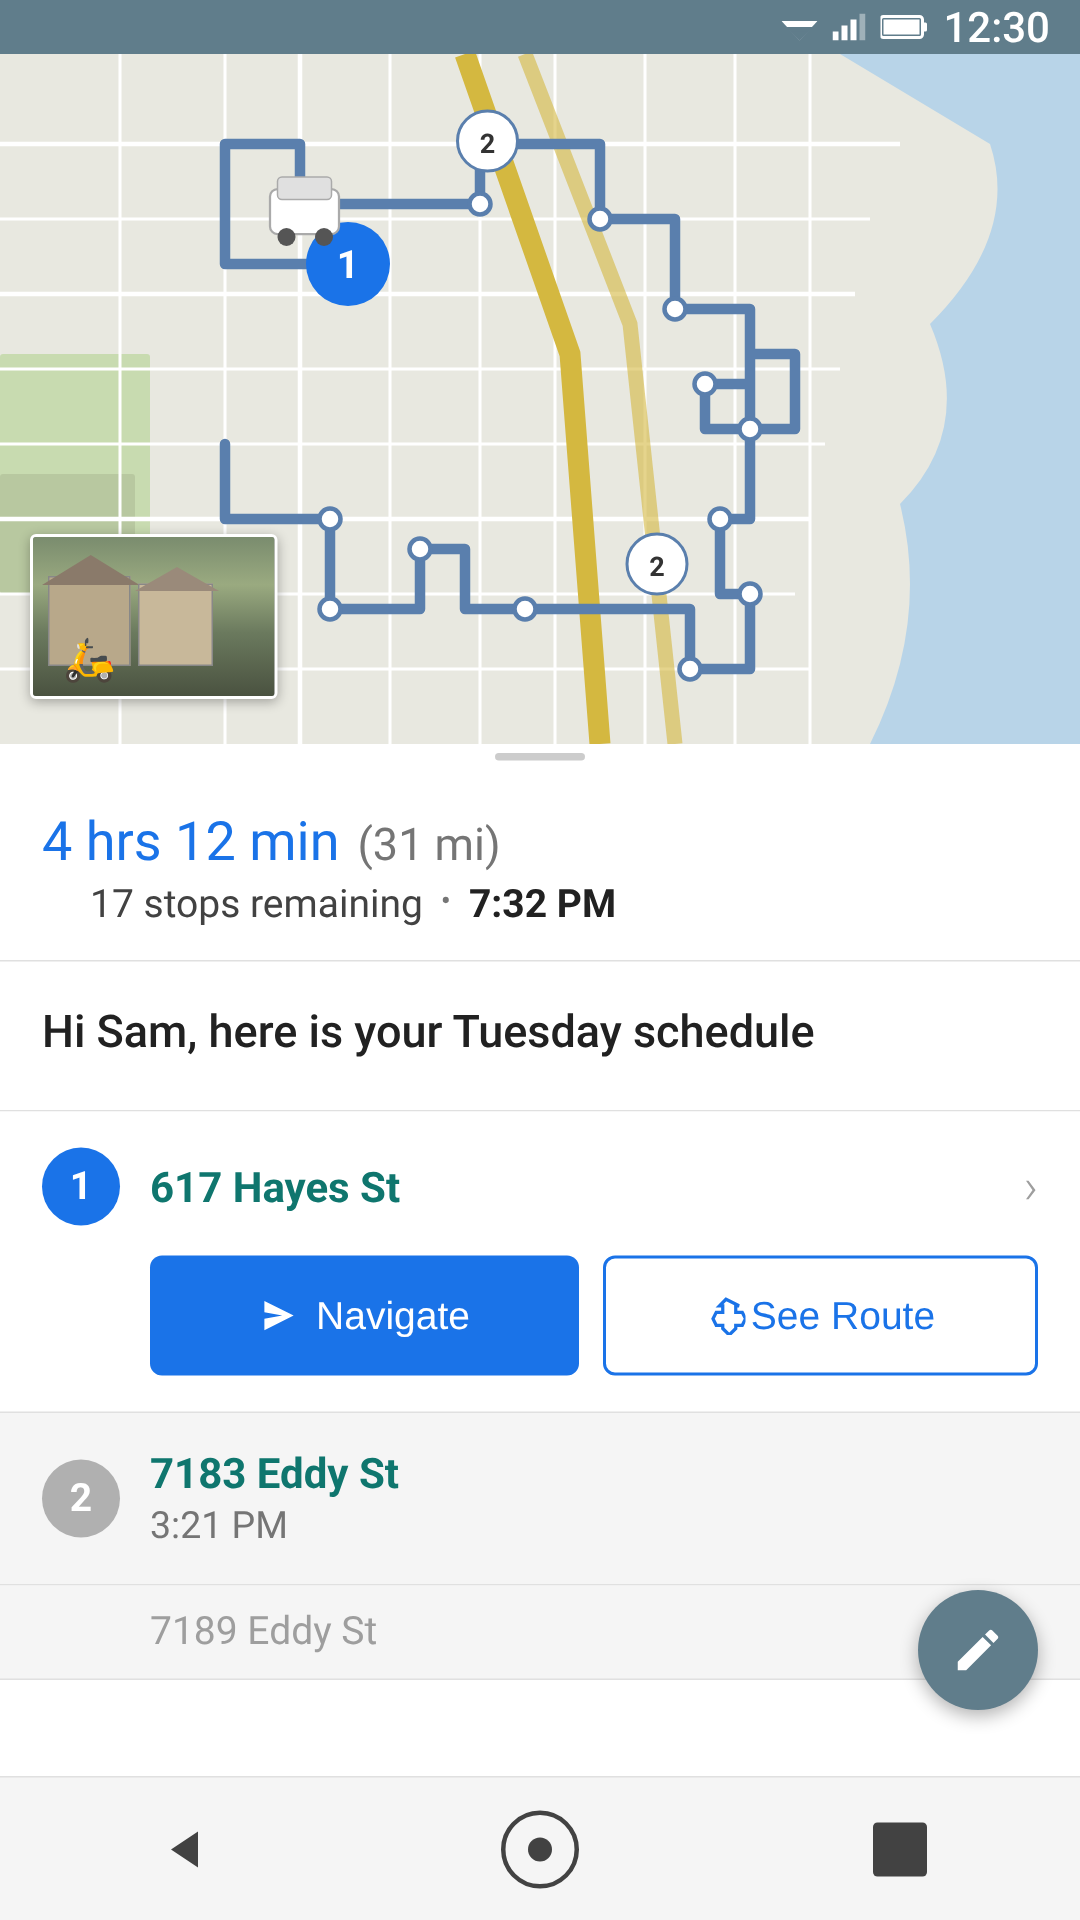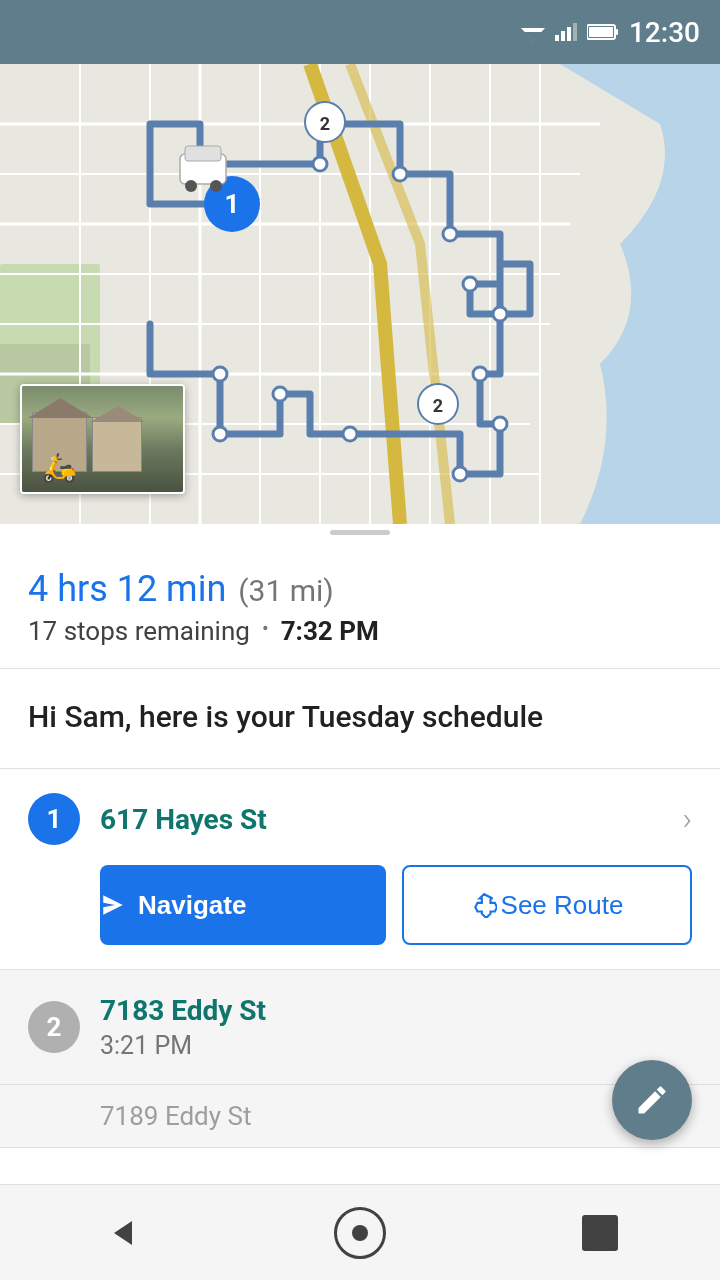--- a/index.html
+++ b/index.html
@@ -8,21 +8,21 @@
       width: 720px;
       min-height: 1280px;
       font-family: 'Roboto', Arial, sans-serif;
       background: #f5f5f5;
       overflow-x: hidden;
     }
 
     
     .status-bar {
       width: 100%;
-      height: 64px;
+      height: 36px;
       background: #607d8b;
       display: flex;
       align-items: center;
       justify-content: flex-end;
       padding: 0 20px;
       gap: 12px;
     }
     .status-bar-icons {
       display: flex;
       align-items: center;
@@ -139,20 +139,21 @@
       font-weight: 400;
     }
     .trip-details-row {
       width: 100%;
       margin-top: 6px;
       color: #424242;
       font-size: 26px;
       display: flex;
       align-items: flex-start;
       gap: 12px;
+      margin-left: 32px;
     }
     .dot-separator {
       color: #757575;
       font-size: 20px;
     }
     .eta-time {
       font-weight: 700;
       color: #212121;
     }
 
@@ -235,23 +236,24 @@
       margin-left: 72px;
     }
     .btn-navigate {
       flex: 1;
       height: 80px;
       background: #1a73e8;
       color: white;
       border: none;
       border-radius: 8px;
       font-size: 26px;
-      font-weight: 700;
-      display: flex;
-      align-items: center;
+      font-weight: 400;
+      display: flex;
+      align-items: center;
+      justify-content: center;
       gap: 12px;
       cursor: pointer;
     }
     .btn-see-route {
       flex: 1;
       height: 80px;
       background: white;
       color: #1a73e8;
       border: 2px solid #1a73e8;
       border-radius: 8px;

